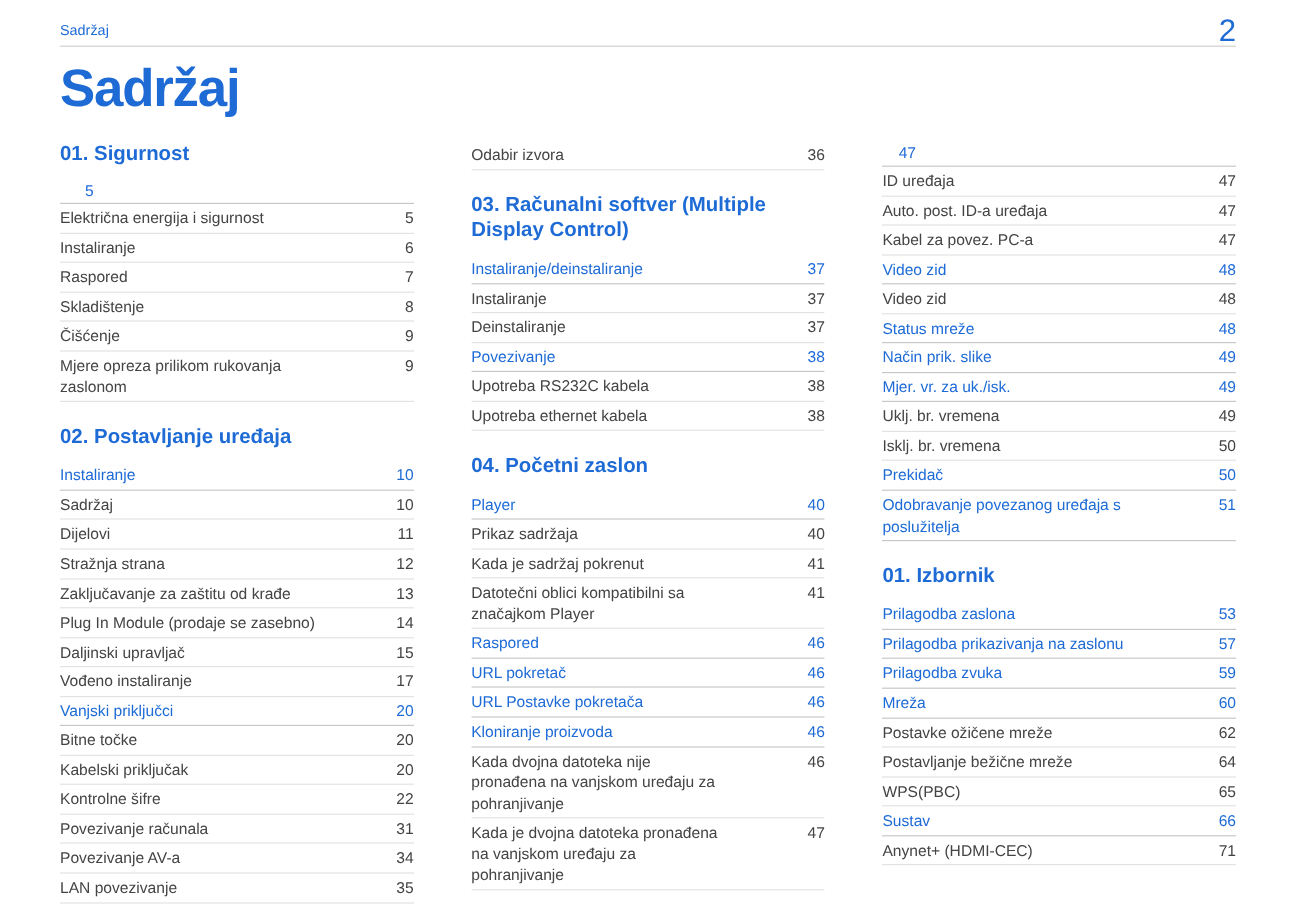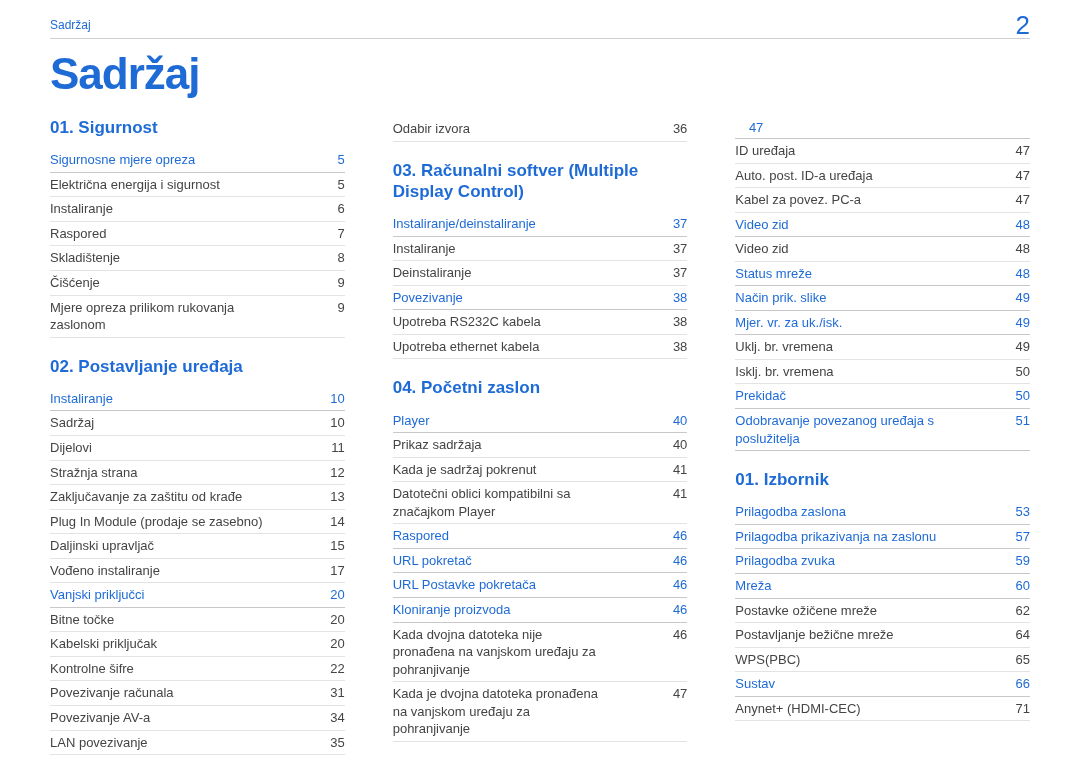--- a/index.html
+++ b/index.html
@@ -25,21 +25,20 @@
   <div class="breadcrumb">Sadržaj</div>
   <div class="page-number">2</div>
   <hr class="divider">
   <h1 class="title">Sadržaj</h1>
 
   <div class="columns">
 
     <div class="col">
       <div class="section-head no-top-space">01. Sigurnost</div>
       <div class="subhead-row">
-        <span class="label">Sigurnosne mjere opreza</span>
         <span class="pg">5</span>
       </div>
       <div>
           <div class="row">
           <span class="label">Električna energija i sigurnost</span>
           <span class="pg">5</span>
         </div>
           <div class="row">
           <span class="label">Instaliranje</span>
           <span class="pg">6</span>

